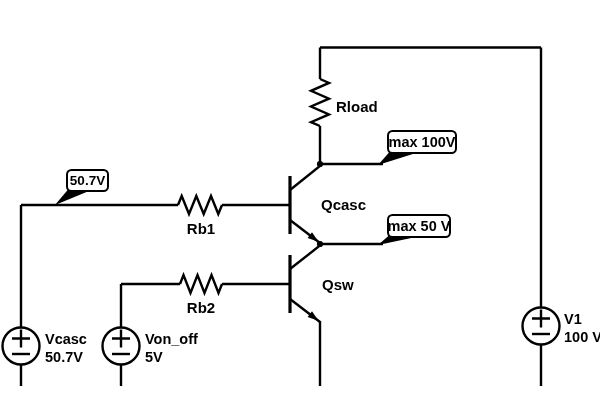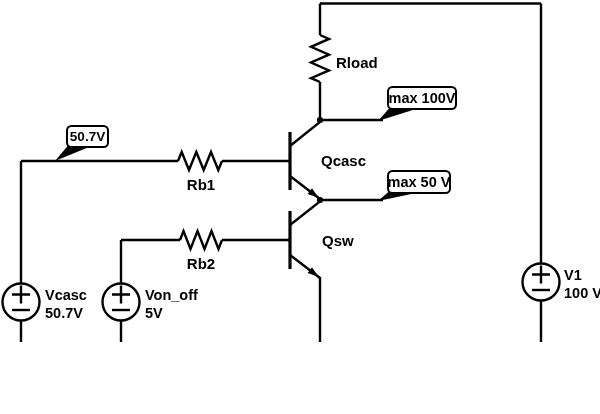--- a/index.html
+++ b/index.html
@@ -6,20 +6,21 @@
     margin: 0;
     padding: 0;
     background: #ffffff;
   }
   .canvas {
     position: relative;
     width: 600px;
     height: 342px;
     background: var(--paper, #ffffff);
     overflow: hidden;
+    margin-top: 44px;
   }
   svg {
     display: block;
   }
   svg text {
     font-family: "Liberation Sans", "DejaVu Sans", sans-serif;
     font-weight: bold;
     fill: var(--ink, #000000);
   }
   .wire, .outline {

